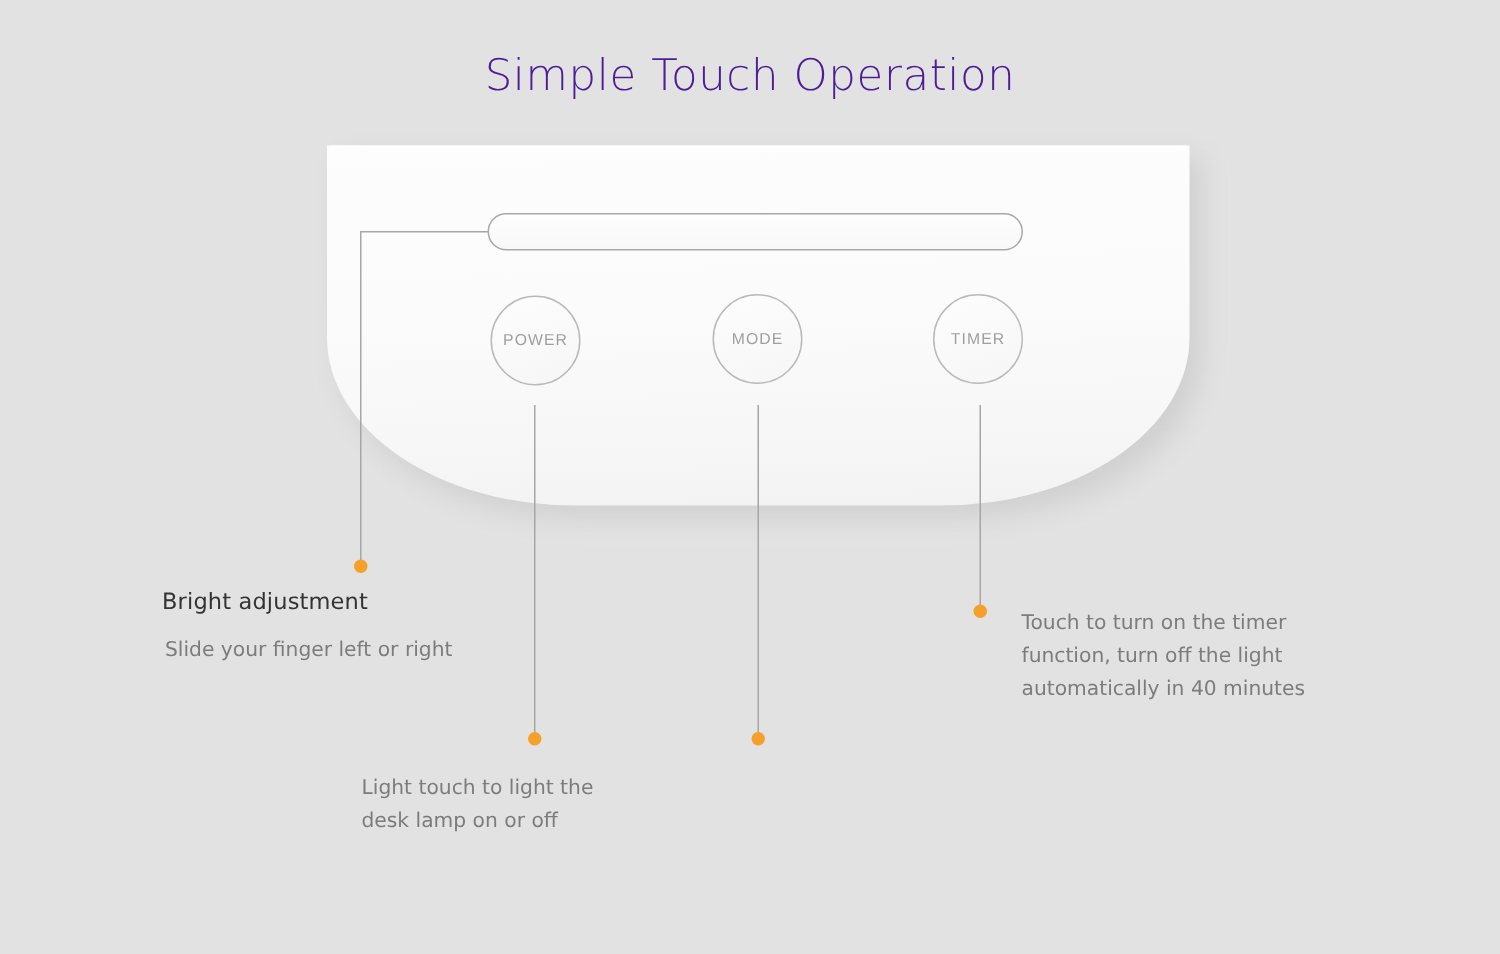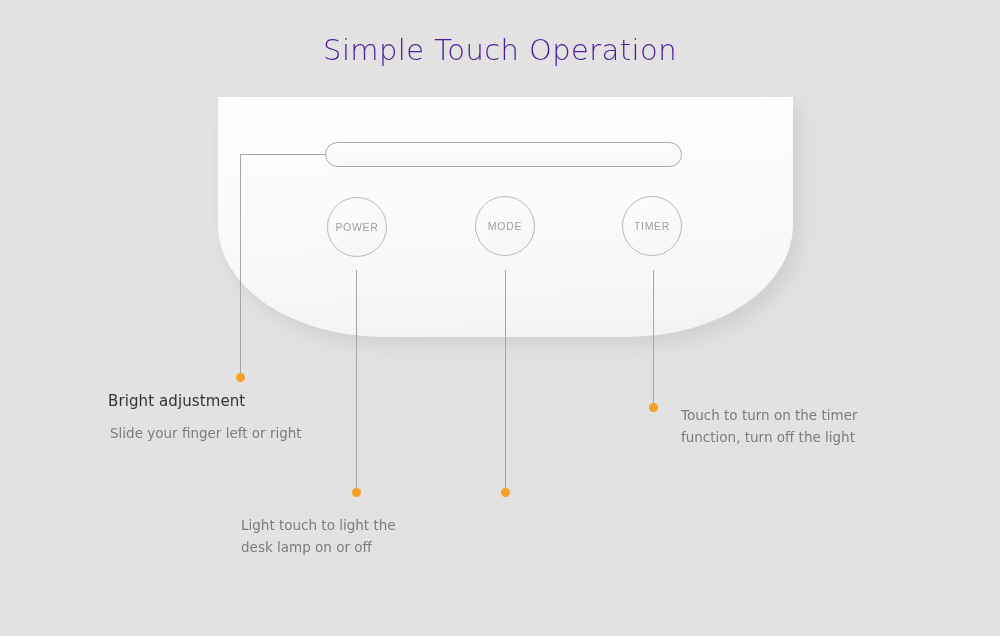--- a/index.html
+++ b/index.html
@@ -247,16 +247,17 @@
     </div>
   </div>
 
   <div class="callout" id="callout-color">
   </div>
 
   <div class="callout" id="callout-timing">
     <div class="callout-body">
       <div>Touch to turn on the timer</div>
       <div>function, turn off the light</div>
+      <div>automatically in 40 minutes</div>
     </div>
   </div>
 
 </div>
 
 </body></html>

